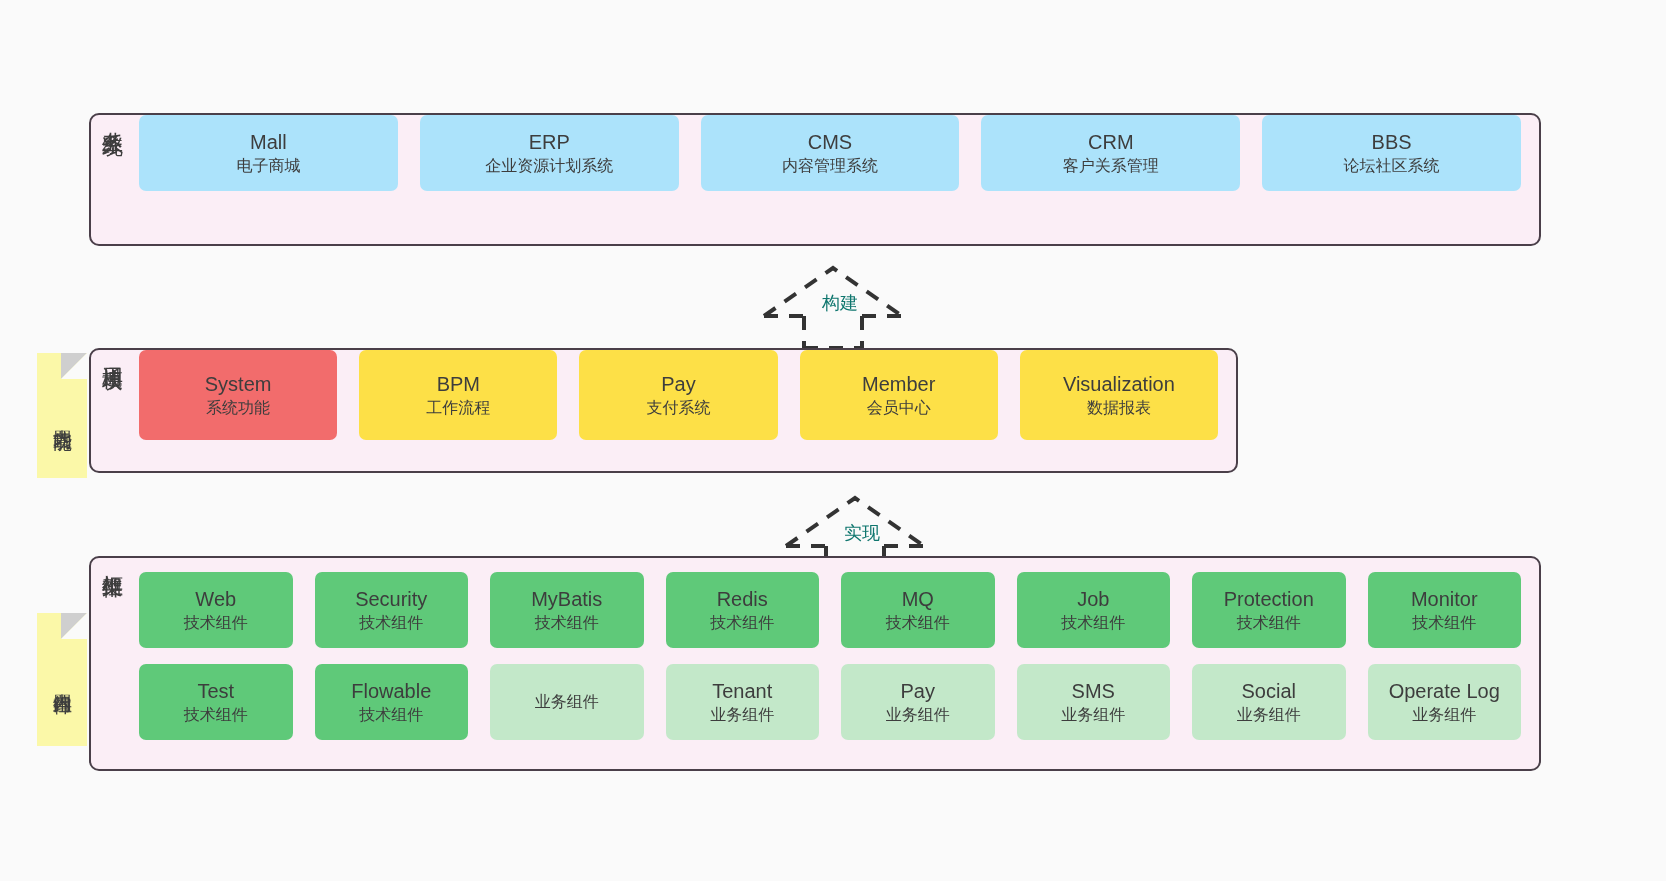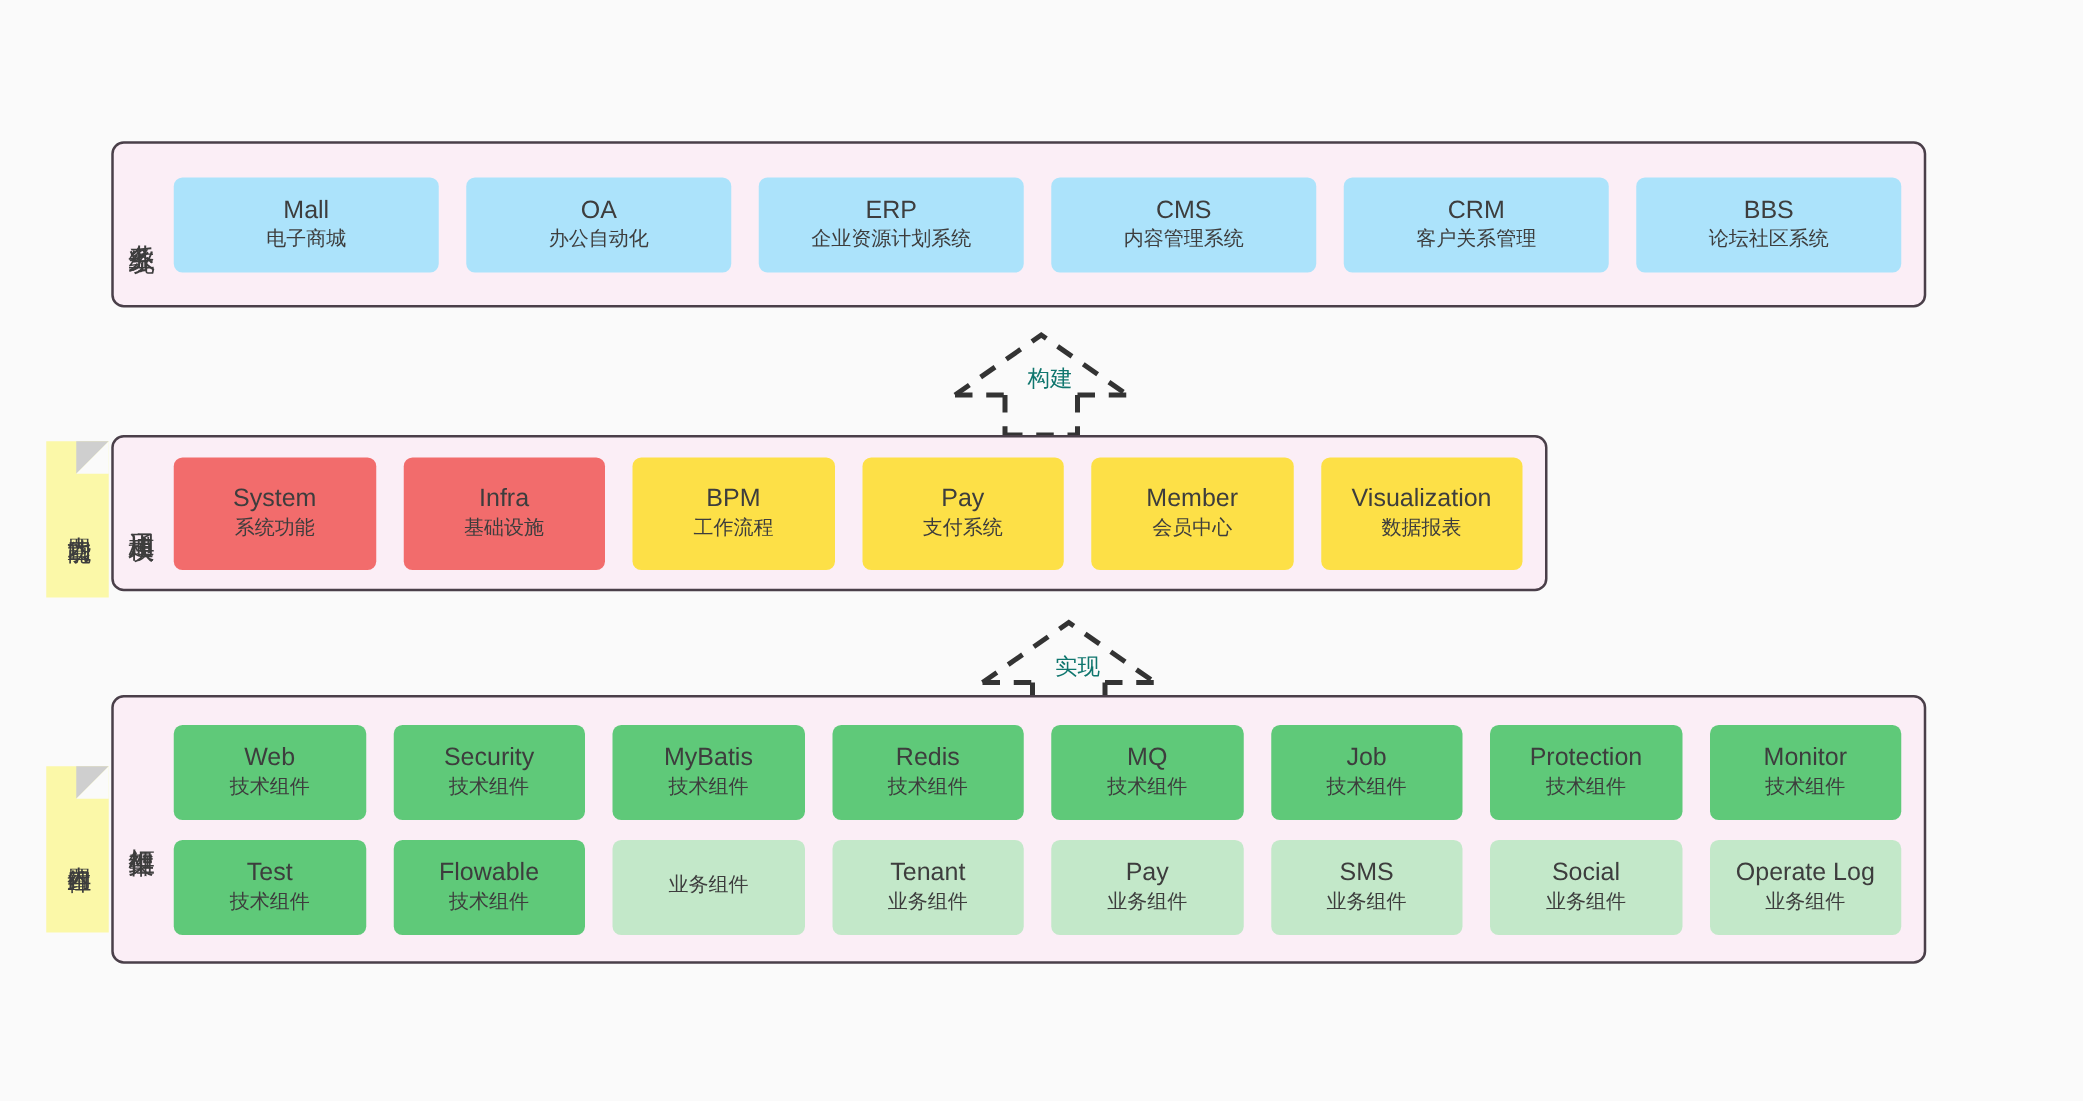--- a/index.html
+++ b/index.html
@@ -13,21 +13,21 @@
   }
   #canvas { position: relative; width: 1666px; height: 881px; }
 
   
   .tier {
     position: absolute;
     background: #fbeef6;
     border: 2px solid #4a3f49;
     border-radius: 10px;
     display: flex;
-    align-items: center;
+    align-items: flex-start;
   }
   .tier-label {
     flex: 0 0 auto;
     width: 42px;
     display: flex;
     align-items: center;
     justify-content: center;
     font-size: 21px;
     line-height: 1.18;
     letter-spacing: 1px;
@@ -141,26 +141,20 @@
 <div id="canvas">
 
   <div class="tier" id="tier-business">
     <div class="tier-label">业务系统</div>
     <div class="tier-body">
       <div class="row">
         <div class="cell">
           <div class="box blue h1-box">
             <div class="ttl">Mall</div>
             <div class="sub">电子商城</div>
-          </div>
-        </div>
-        <div class="cell">
-          <div class="box blue h1-box">
-            <div class="ttl">OA</div>
-            <div class="sub">办公自动化</div>
           </div>
         </div>
         <div class="cell">
           <div class="box blue h1-box">
             <div class="ttl">ERP</div>
             <div class="sub">企业资源计划系统</div>
           </div>
         </div>
         <div class="cell">
           <div class="box blue h1-box">
@@ -203,26 +197,20 @@
     <div class="tier-label">通用模块</div>
     <div class="tier-body">
       <div class="row">
         <div class="cell">
           <div class="box red h2-box">
             <div class="ttl">System</div>
             <div class="sub">系统功能</div>
           </div>
         </div>
         <div class="cell">
-          <div class="box red h2-box">
-            <div class="ttl">Infra</div>
-            <div class="sub">基础设施</div>
-          </div>
-        </div>
-        <div class="cell">
           <div class="box pink h2-box">
             <div class="ttl">BPM</div>
             <div class="sub">工作流程</div>
           </div>
         </div>
         <div class="cell">
           <div class="box pink h2-box">
             <div class="ttl">Pay</div>
             <div class="sub">支付系统</div>
           </div>

